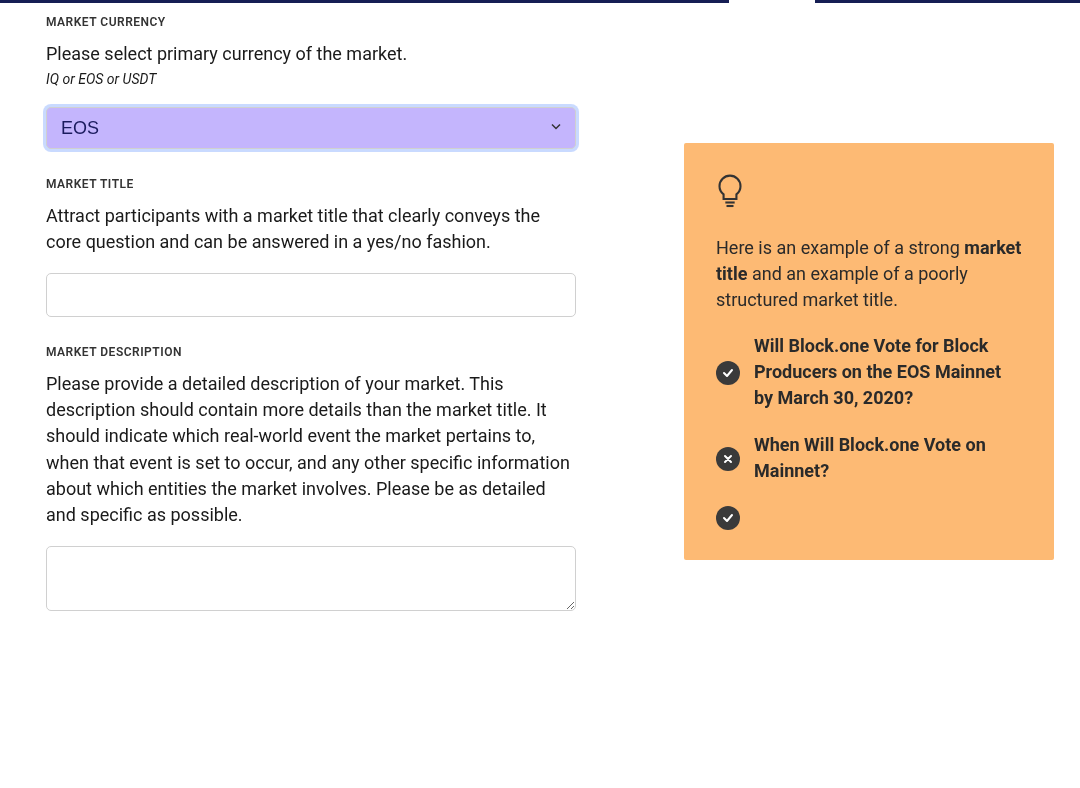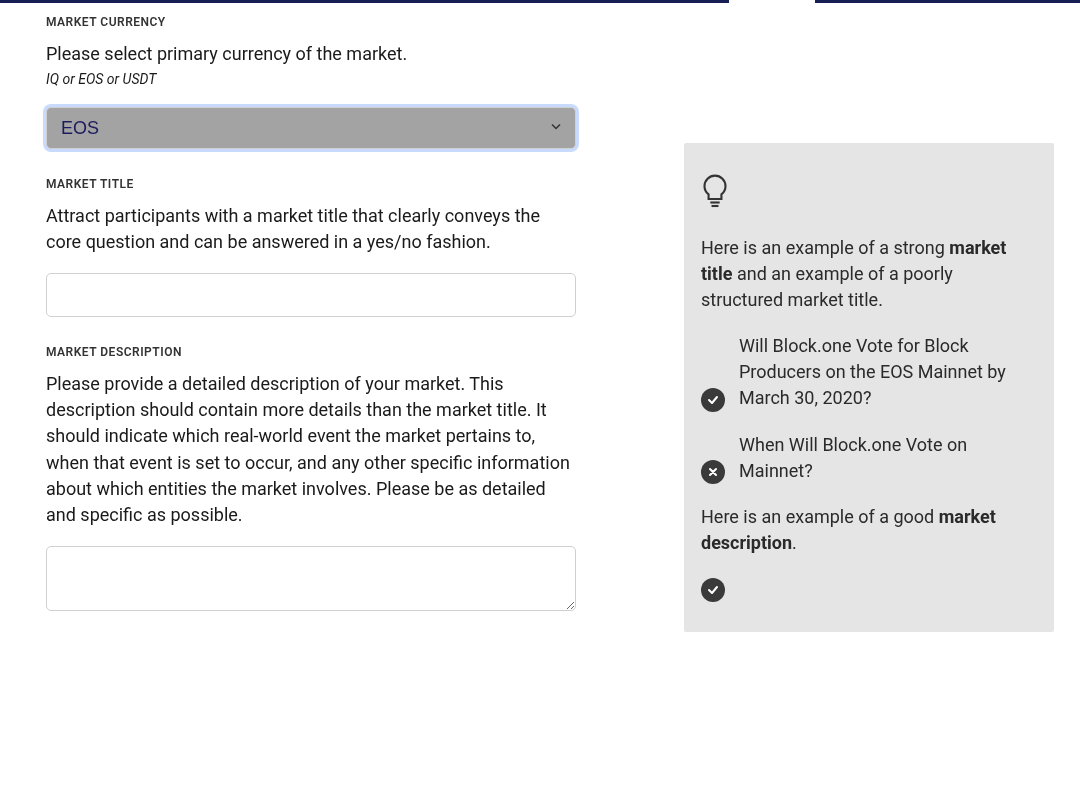--- a/index.html
+++ b/index.html
@@ -78,21 +78,21 @@
       margin-bottom: 28px;
     }
     select {
       width: 100%;
       padding: 10px 14px;
       font-size: 18px;
       color: #1b1b5e;
       font-weight: 500;
       border: 1px solid #d0d0d0;
       border-radius: 5px;
-      background: #a3a3a3;
+      background: #c4b5fd;
       appearance: none;
       cursor: pointer;
       outline: none;
       box-shadow: 0 0 0 3px rgba(100, 150, 255, 0.35);
     }
     .select-arrow {
       position: absolute;
       right: 14px;
       top: 50%;
       transform: translateY(-50%);
@@ -113,43 +113,44 @@
       padding: 11px 14px;
       font-size: 17px;
       border: 1px solid #d0d0d0;
       border-radius: 5px;
       height: 65px;
       resize: both;
       margin-bottom: 28px;
       font-family: inherit;
     }
     .info-panel {
-      background: #e5e5e5;
-      padding: 30px 17px;
+      background: #fdba74;
+      padding: 30px 32px;
       border-radius: 2px;
     }
     .bulb-icon {
       width: 28px;
       height: 38px;
       margin-bottom: 20px;
     }
     .info-text {
       font-size: 18px;
       color: #2a2a2a;
       line-height: 1.45;
       margin-bottom: 20px;
     }
     .info-text strong {
       font-weight: 700;
     }
     .example-item {
       display: flex;
       gap: 14px;
       margin-bottom: 20px;
-      align-items: flex-end;
+      align-items: center;
+      font-weight: bold;
     }
     .icon-circle {
       flex: 0 0 24px;
       width: 24px;
       height: 24px;
       border-radius: 50%;
       display: flex;
       align-items: center;
       justify-content: center;
       margin-top: 2px;
@@ -233,23 +234,20 @@
 
       <div class="example-item">
         <div class="icon-circle icon-bad">
           <svg width="12" height="12" viewBox="0 0 12 12">
               <path d="M3 3 L9 9 M9 3 L3 9" stroke="white" stroke-width="2" stroke-linecap="round"></path>
             </svg>
         </div>
         <div class="example-text">When Will Block.one Vote on Mainnet?</div>
       </div>
 
-      <div class="info-text">
-        <span>Here is an example of a good </span><strong>market description</strong><span>.</span>
-      </div>
 
       <div class="example-item" style="margin-bottom:0;">
         <div class="icon-circle icon-good">
           <svg width="14" height="14" viewBox="0 0 14 14">
               <path d="M3 7 L6 10 L11 4" stroke="white" stroke-width="2" fill="none" stroke-linecap="round" stroke-linejoin="round"></path>
             </svg>
         </div>
       </div>
     </div>
   </div>

